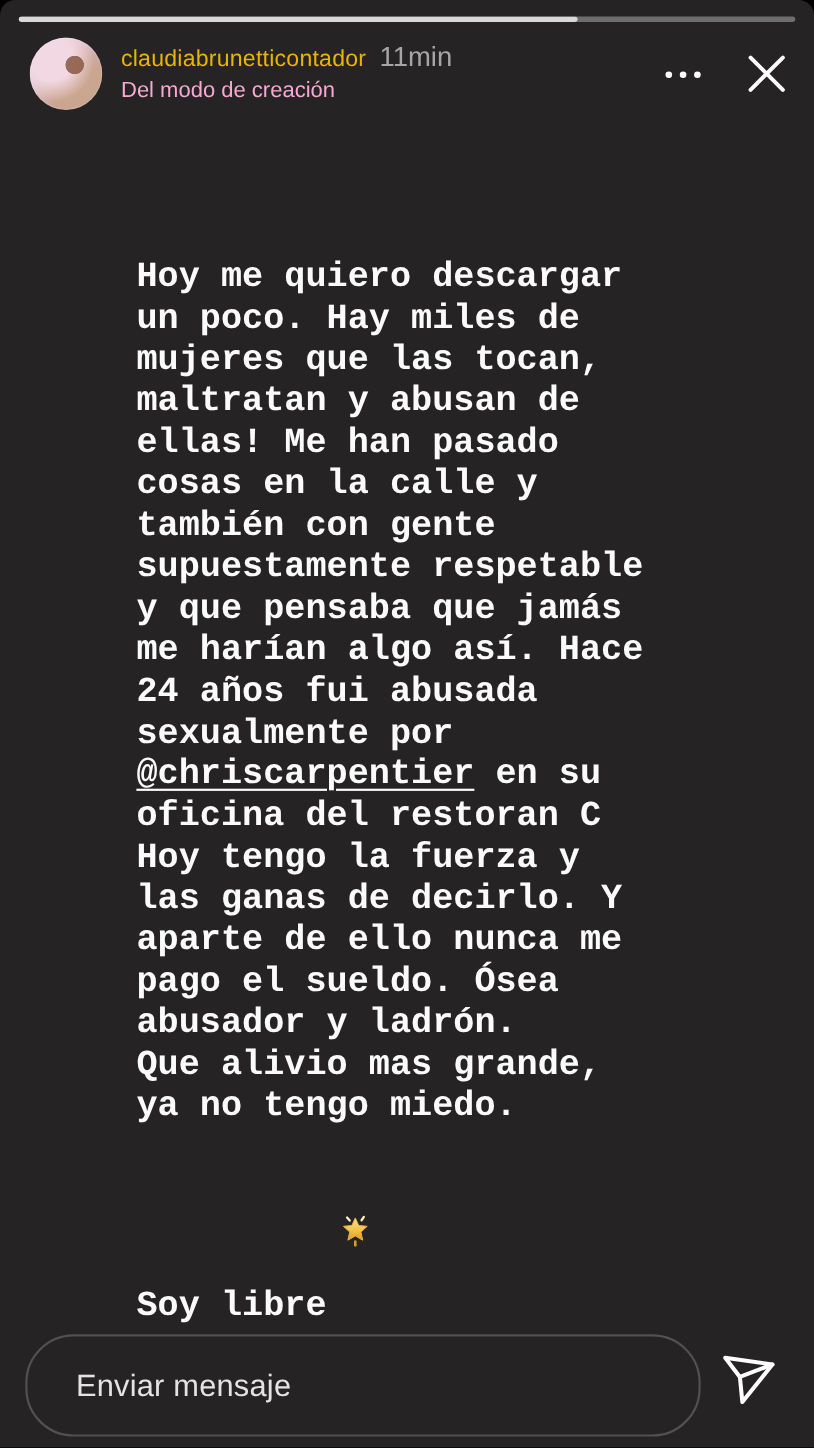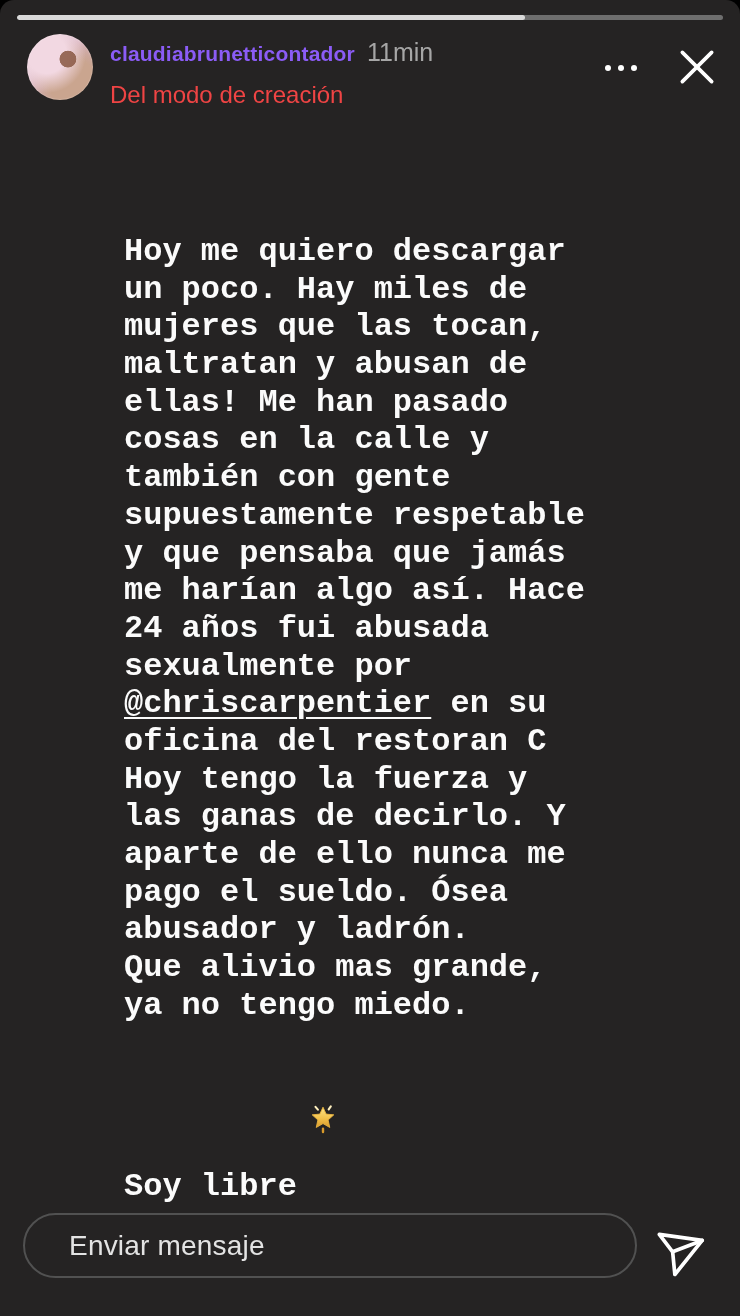--- a/index.html
+++ b/index.html
@@ -15,41 +15,41 @@
   
   .avatar{position:absolute;left:27px;top:34px;width:66px;height:66px;border-radius:50%;
        background:
          radial-gradient(circle at 62% 38%, rgba(142,94,74,.9) 0 14%, transparent 15%),
          radial-gradient(circle at 30% 30%, #f2d8e2 0 30%, transparent 60%),
          radial-gradient(circle at 70% 75%, #caa58f 0 35%, transparent 65%),
          linear-gradient(135deg,#ecdce4 0%,#dcb9c6 45%,#b18b85 100%);
        box-shadow:inset 0 0 0 1px rgba(255,255,255,.15);}
   .header-meta{position:absolute;left:110px;top:38px;}
   .header-row{display:flex;align-items:baseline;gap:12px;}
-  .username{font-size:21px;font-weight:bold;color:#8b5cf6;letter-spacing:.2px;}
+  .username{font-size:21px;font-weight:normal;color:#eab308;letter-spacing:.2px;}
   .timestamp{font-size:25px;color:#a6a6a6;}
-  .subtitle{margin-top:14px;font-size:24px;color:#ef4444;}
+  .subtitle{margin-top:4px;font-size:20px;color:#f9a8d4;}
   .more-btn{position:absolute;left:592px;top:46px;width:58px;height:44px;background:none;
        border:none;display:flex;align-items:center;justify-content:center;gap:7px;cursor:pointer;}
   .dot{width:6px;height:6px;border-radius:50%;background:#fff;}
   .close-btn{position:absolute;left:666px;top:38px;width:62px;height:58px;background:none;
        border:none;display:flex;align-items:center;justify-content:center;cursor:pointer;}
 
   
   .story-text{position:absolute;left:124px;top:233px;width:540px;
        font-family:"Liberation Mono","DejaVu Sans Mono",monospace;
        font-weight:bold;font-size:32px;line-height:37.7px;color:#fbfbfb;
        white-space:pre;letter-spacing:0;}
   .story-line{height:37.7px;}
   .mention{text-decoration:underline;text-underline-offset:5px;
        text-decoration-thickness:2px;cursor:pointer;text-align:center;}
   .emoji-star{display:inline-block;vertical-align:-5px;margin-left:8px;}
 
   
-  .message-pill{position:absolute;left:23px;top:1213px;width:614px;height:65px;
+  .message-pill{position:absolute;left:23px;top:1213px;width:614px;height:93px;
        border:2px solid #515151;border-radius:44px;background:transparent;
        display:flex;align-items:center;box-sizing:border-box;padding-left:44px;cursor:text;}
   .message-placeholder{font-size:28px;color:#e3e3e3;letter-spacing:.2px;}
   .send-btn{position:absolute;left:652px;top:1229px;width:56px;height:56px;background:none;
        border:none;padding:0;cursor:pointer;transform:rotate(8deg);}
   svg{display:block;}
 </style>
 </head>
 <body>
 

